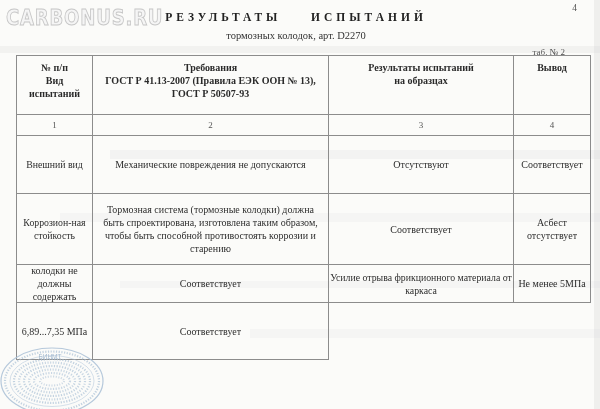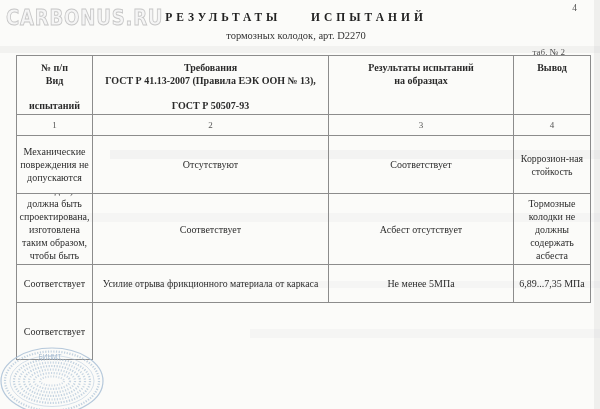--- a/index.html
+++ b/index.html
@@ -61,21 +61,21 @@
     padding:2px 3px;
     overflow:hidden;
   }
   .hdr{
     justify-content:flex-start;
     font-weight:bold;
     padding-top:5px;
     color:#2a2a2a;
   }
   .hdr span{display:block;white-space:nowrap;}
-  .hdr .gap{margin-top:12px;font-family:Liberation Serif, serif;}
+  .hdr .gap{margin-top:0;font-family:Liberation Serif, serif;}
   .num{
     font-size:9px;color:#555;justify-content:center;
   }
   .c-test{font-size:9.8px;padding:2px 1px;}
   .c-req{padding:2px 3px;}
   
   .streak{position:absolute;pointer-events:none;}
   .s1{left:0;top:46px;width:600px;height:7px;background:rgba(185,185,185,0.12);}
   .s2{left:110px;top:150px;width:490px;height:9px;background:rgba(178,178,188,0.10);}
   .s3{left:60px;top:213px;width:540px;height:9px;background:rgba(178,178,188,0.08);}
@@ -124,20 +124,21 @@
     </div>
     <div class="cell hdr">
       <span>Вывод</span>
     </div>
 
     <div class="cell num">1</div>
     <div class="cell num">2</div>
     <div class="cell num">3</div>
     <div class="cell num">4</div>
 
+    <div class="cell c-test">Внешний вид</div>
     <div class="cell c-req">Механические повреждения не допускаются</div>
     <div class="cell">Отсутствуют</div>
     <div class="cell">Соответствует</div>
 
     <div class="cell c-test">Коррозион-ная стойкость</div>
     <div class="cell c-req">Тормозная система (тормозные колодки) должна быть спроектирована, изготовлена таким образом, чтобы быть способной противостоять коррозии и старению</div>
     <div class="cell">Соответствует</div>
 
     <div class="cell">Асбест отсутствует</div>
     <div class="cell c-req">Тормозные колодки не должны содержать асбеста</div>

